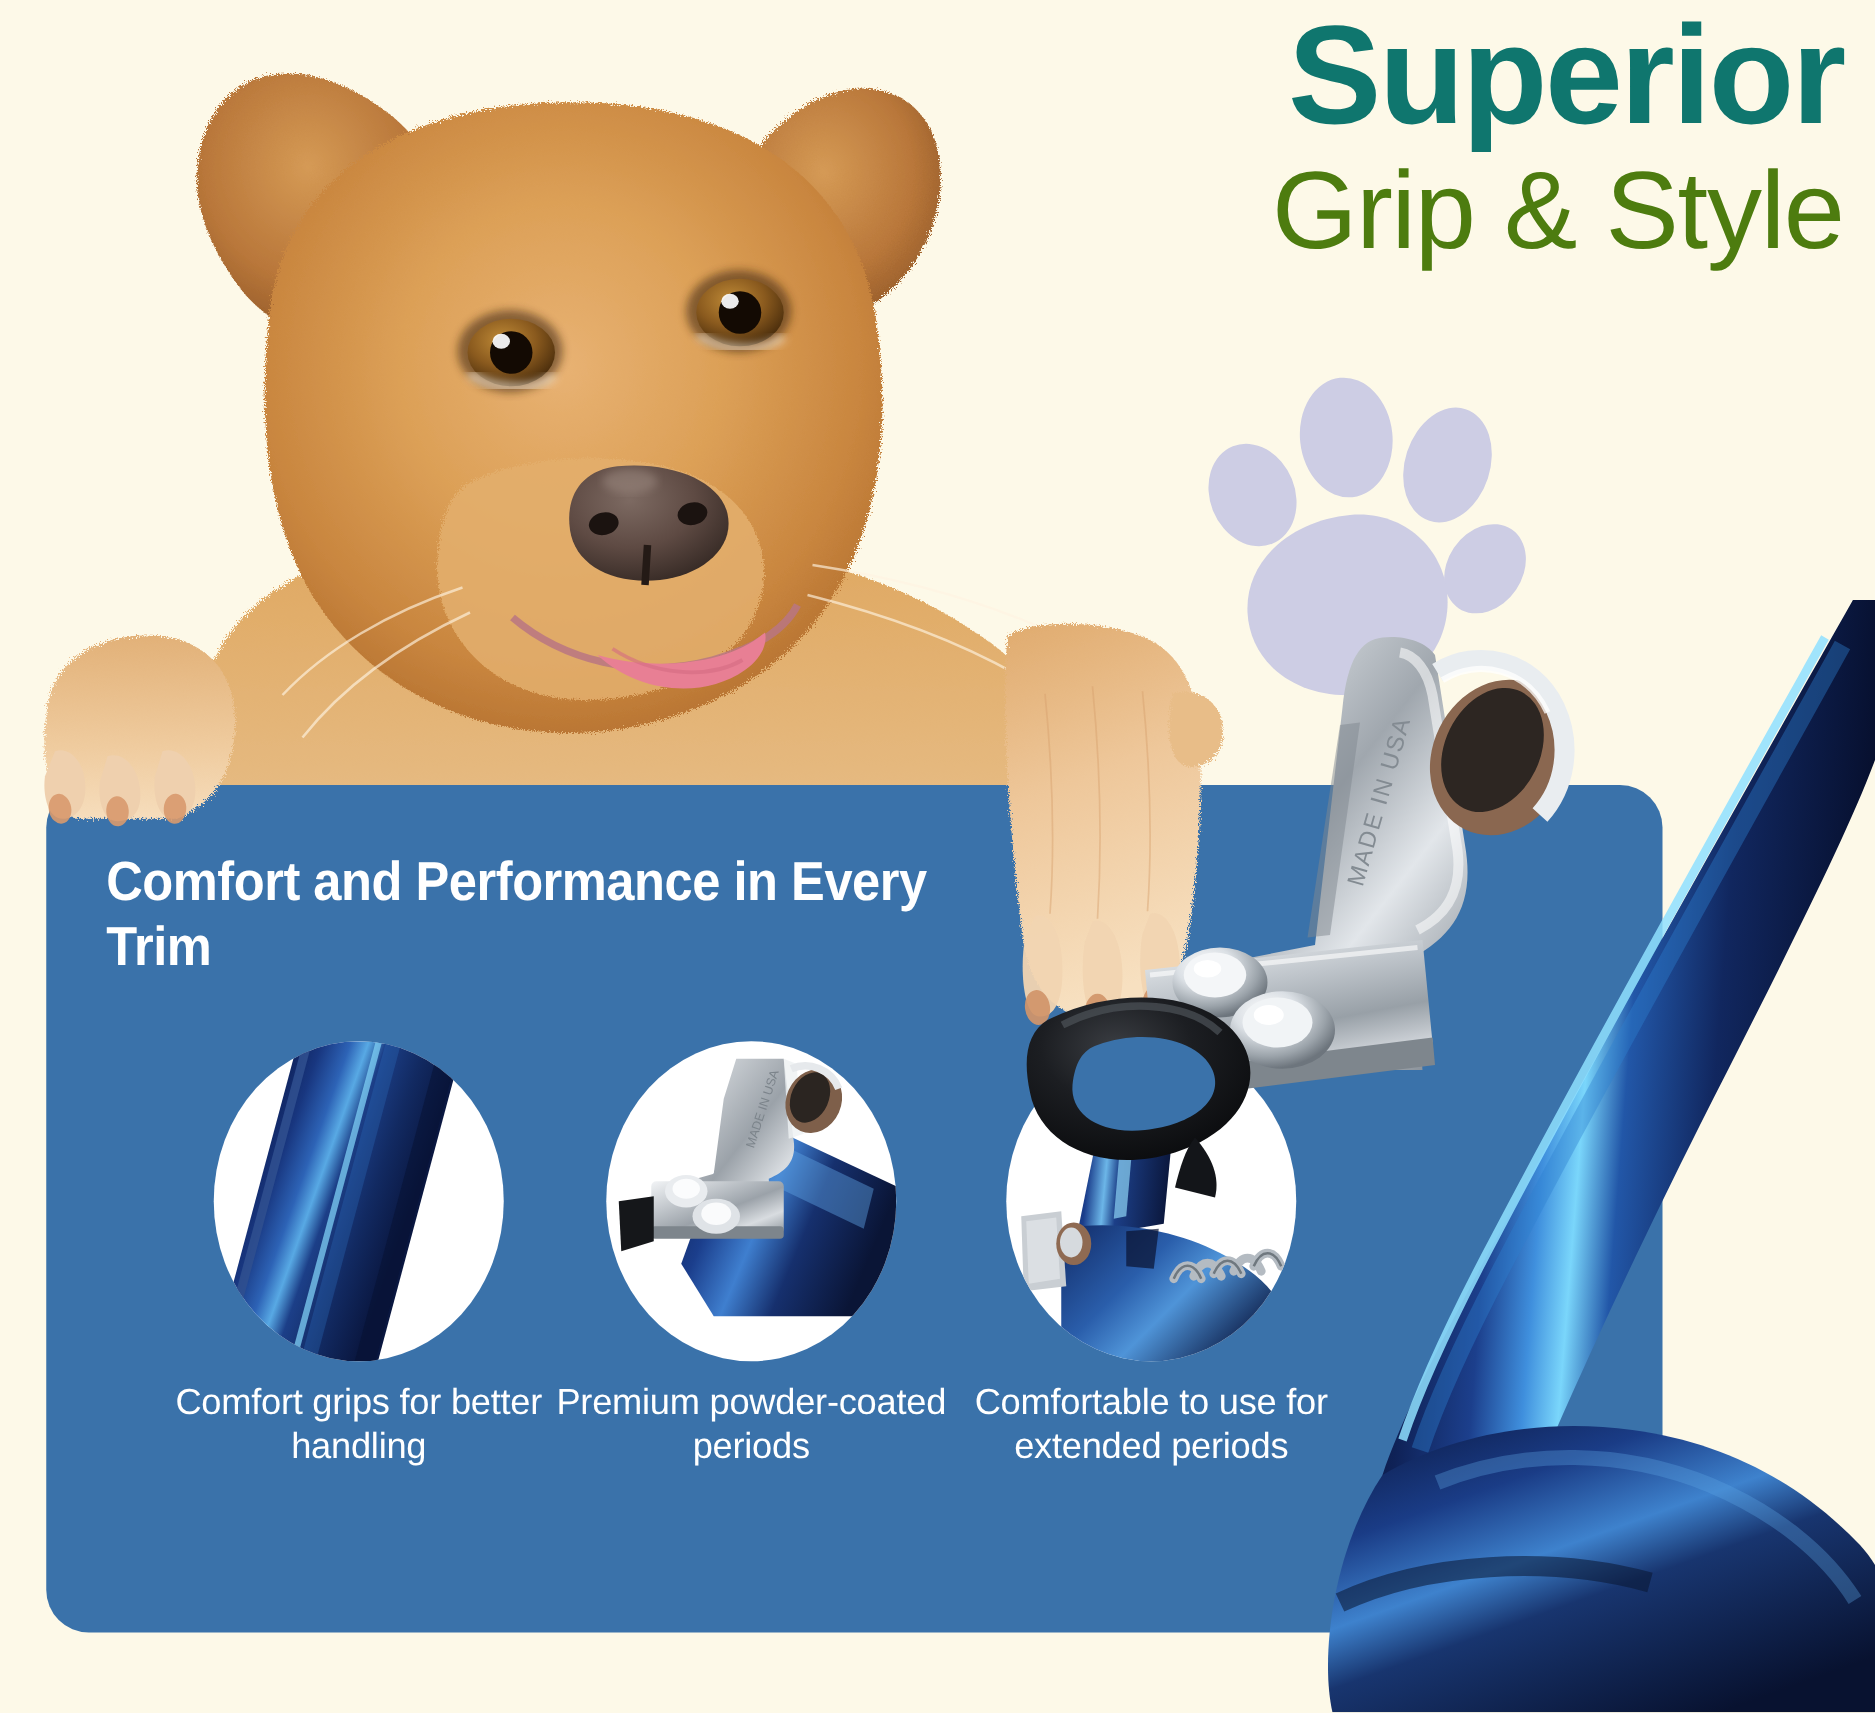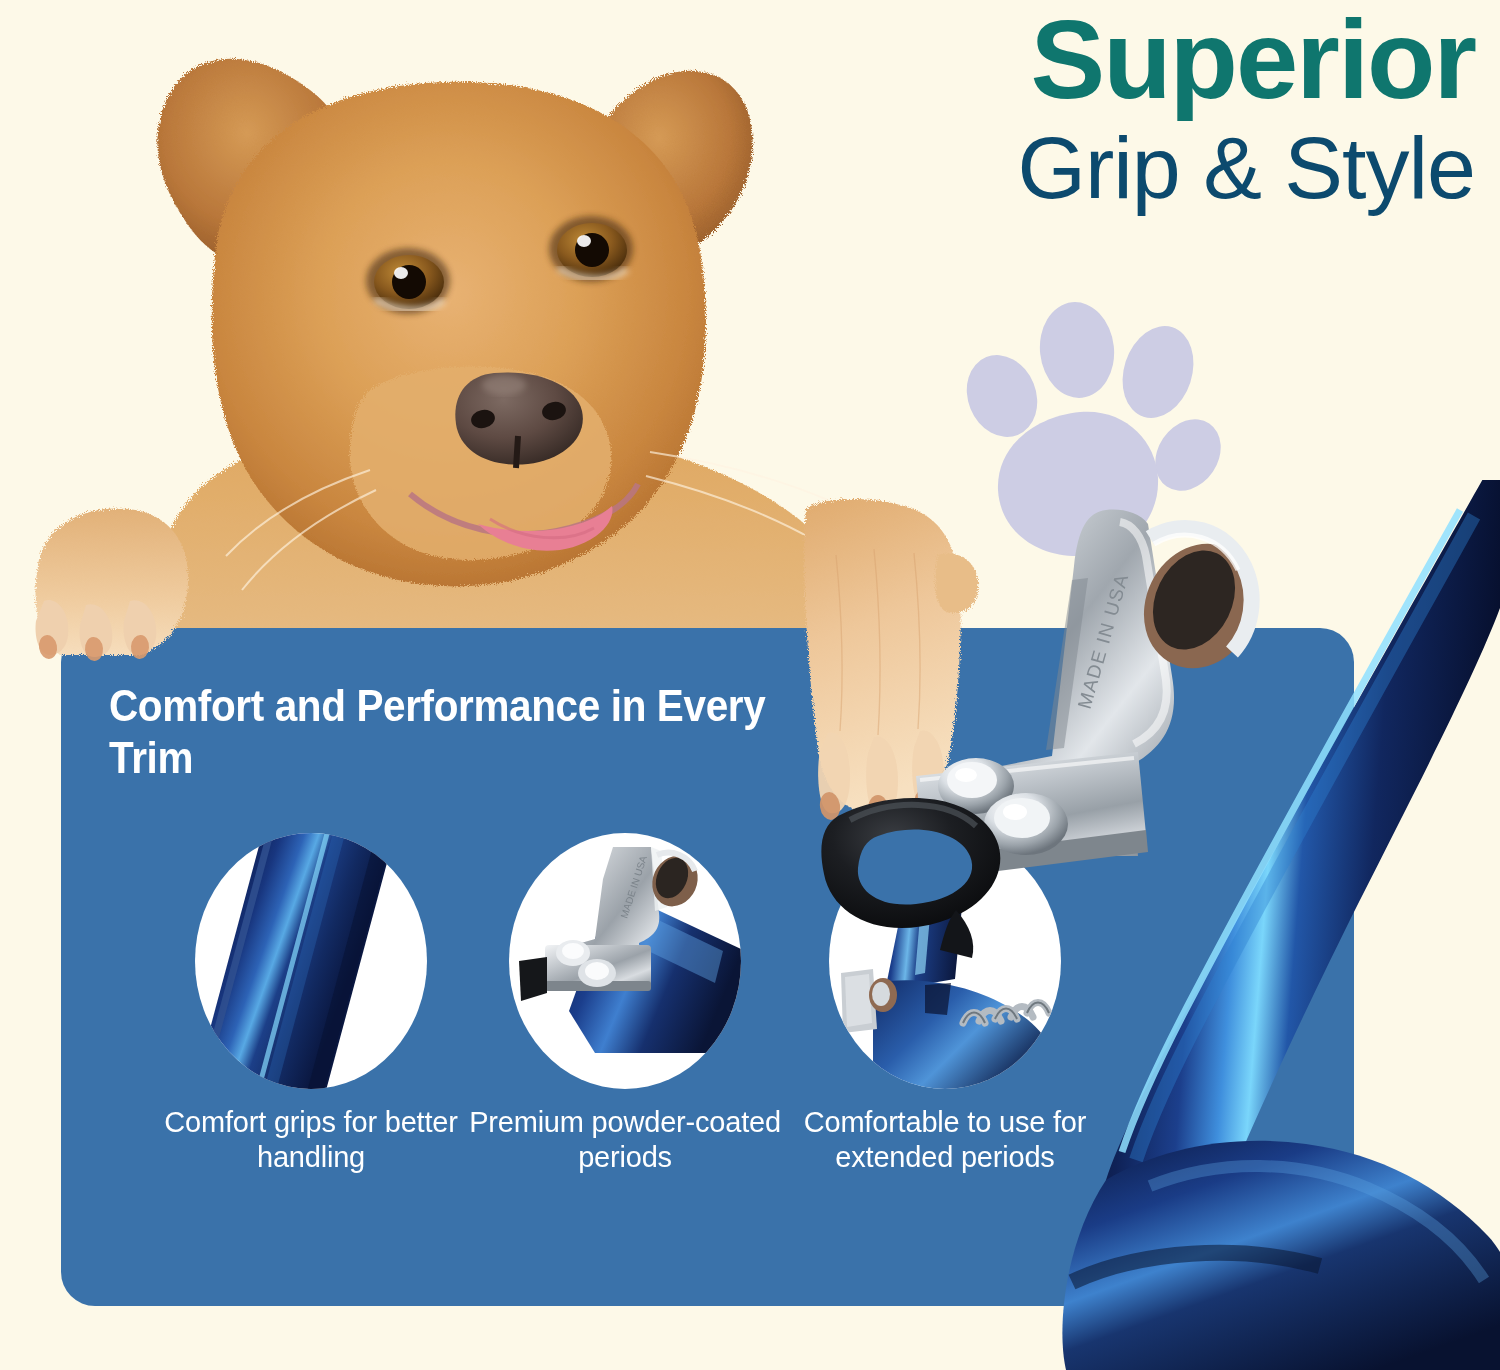--- a/index.html
+++ b/index.html
@@ -12,33 +12,33 @@
   #stage { position:absolute; inset:0; background:#fdf9e8; overflow:hidden; }
 
   
   .headline { position:absolute; left:855px; top:5px; width:620px; text-align:right; }
   .headline .l1 {
     display:block; font-size:112px; line-height:0.98; font-weight:700;
     color:#0f766e; letter-spacing:-2px; white-space:nowrap;
   }
   .headline .l2 {
     display:block; font-size:88px; line-height:1.12; font-weight:400;
-    color:#0c4a6e; letter-spacing:-1px; white-space:nowrap; margin-top:4px;
+    color:#4d7c0f; letter-spacing:-1px; white-space:nowrap; margin-top:4px;
   }
 
   
   .paw-icon { position:absolute; left:952px; top:300px; width:270px; height:270px; }
 
   
   .dog { position:absolute; left:10px; top:0px; width:1000px; height:830px; }
 
   
   .card {
     position:absolute; left:37px; top:628px; width:1293px; height:678px;
-    background:#3a72aa; border-radius:34px; z-index:5;margin-left:24px;
+    background:#3a72aa; border-radius:34px; z-index:5;
   }
   .card-title {
     position:absolute; left:48px; top:52px; width:760px;
     color:#ffffff; font-size:44px; font-weight:700; line-height:1.18;
     font-stretch:condensed; transform:scaleX(0.92); transform-origin:left top;
     letter-spacing:-0.4px;
   }
 
   
   .features { position:absolute; left:8px; top:205px; width:1060px; height:440px; }

